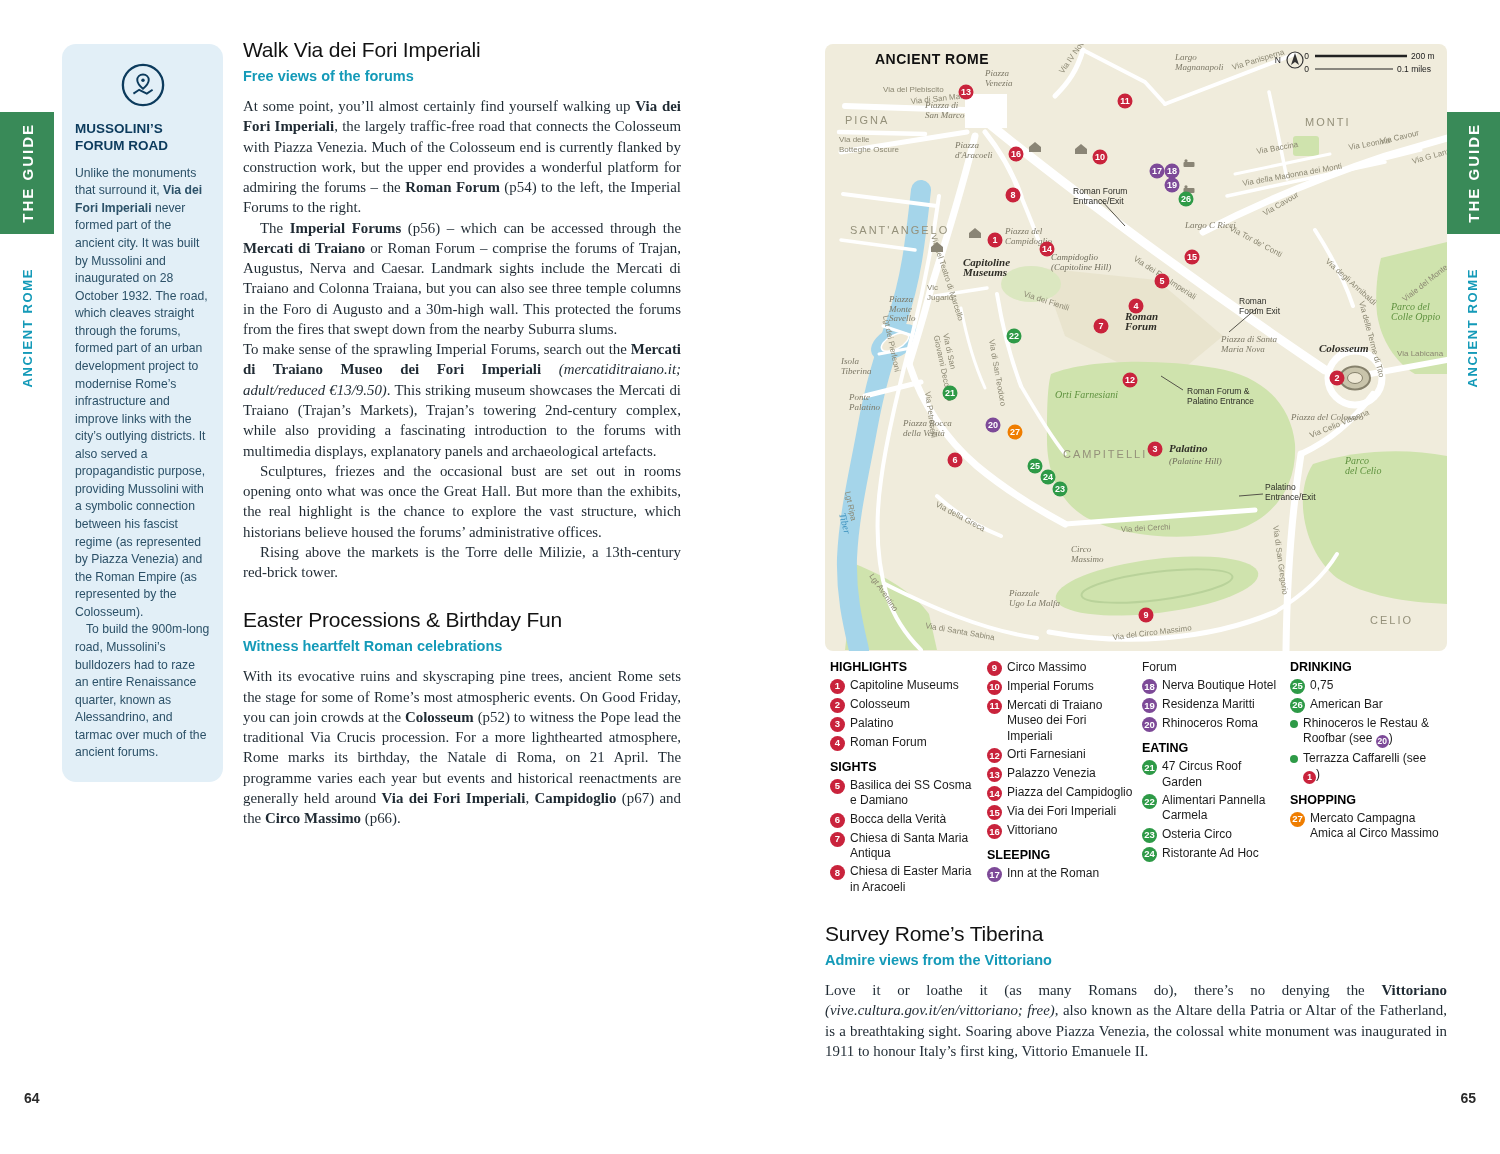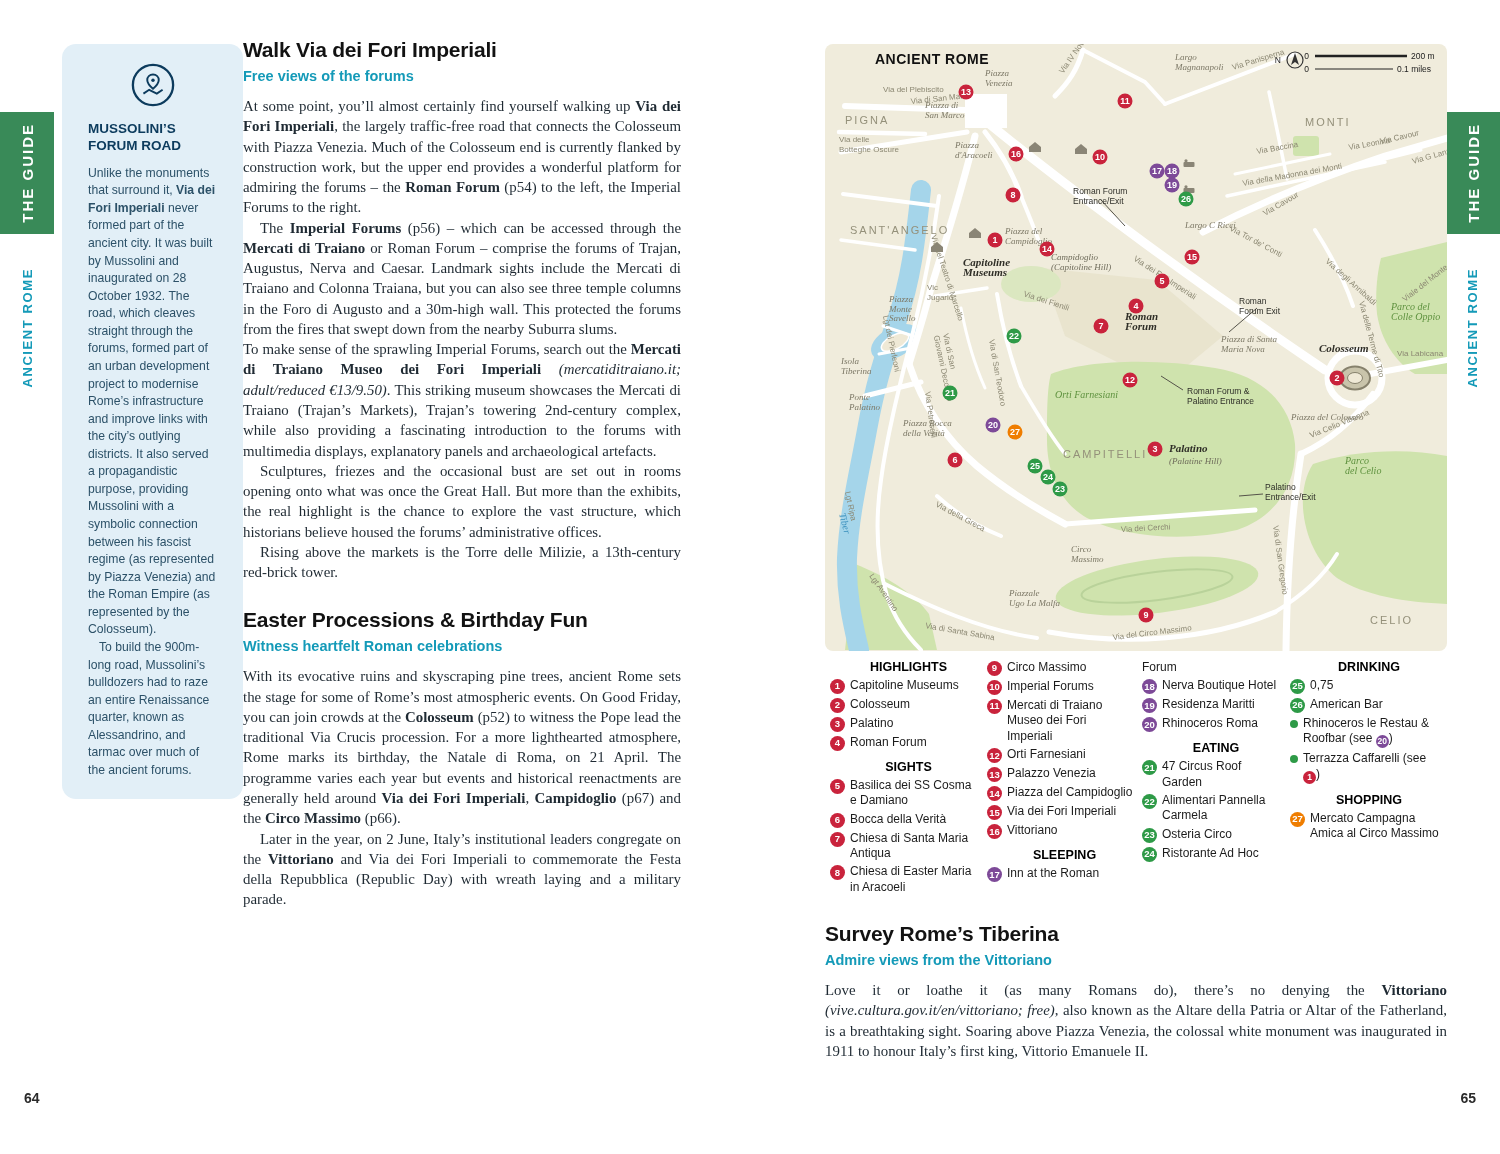--- a/index.html
+++ b/index.html
@@ -12,30 +12,30 @@
   .tab-guide.left{left:0;top:112px}.tab-guide.right{right:0;top:112px}
   .tab-guide span{writing-mode:vertical-rl;transform:rotate(180deg);color:#fff;
                   font-weight:bold;font-size:15px;letter-spacing:2px;}
   .tab-chapter{position:absolute;writing-mode:vertical-rl;transform:rotate(180deg);
                color:#149ab8;font-weight:bold;font-size:13px;letter-spacing:1.6px;}
   .tab-chapter.left{left:20px;top:268px}.tab-chapter.right{right:20px;top:268px}
   .pagenum{position:absolute;top:1090px;font-size:14px;font-weight:bold;color:#2a2a2a;}
   .pagenum.left{left:24px}.pagenum.right{right:24px}
 
   
-  .sidebar{position:absolute;left:62px;top:44px;width:181px;background:#e2eff7;
-           border-radius:14px;padding:16px 26px 20px;box-sizing:border-box;}
+  .sidebar{position:absolute;left:62px;top:44px;width:161px;background:#e2eff7;
+           border-radius:14px;padding:16px 13px 20px;box-sizing:border-box;}
   .sidebar-icon{display:block;margin:2px auto 13px;}
   .sidebar-title{font-size:13.5px;font-weight:bold;color:#0c3b5d;line-height:1.25;margin:0 0 10px;}
   .sidebar p{font-size:12.2px;line-height:1.44;color:#2c5168;margin:0;}
   .sidebar p.ind{text-indent:11px;}
 
   
   .main-left{position:absolute;left:243px;top:38px;width:438px;}
-  .sec-title{font-size:21px;font-weight:bold;color:#121212;margin:26px 0 6px;letter-spacing:-0.2px;}
+  .sec-title{font-size:21px;font-weight:normal;color:#121212;margin:26px 0 6px;letter-spacing:-0.2px;}
   .sec-title:first-child{margin-top:0;}
   .sec-sub{font-size:14.5px;font-weight:bold;color:#149ab8;margin:0 0 12px;}
   .body-para{font-family:"Liberation Serif",serif;font-size:14.9px;line-height:1.36;
              color:#1f2a33;text-align:justify;margin:0;}
   .body-para.ind{text-indent:17px;}
 
   
   .map-wrap{position:absolute;left:825px;top:44px;width:622px;height:607px;}
   .map-wrap svg{display:block;}
   .ml-maptitle{font-size:14px;font-weight:bold;fill:#111;letter-spacing:.5px;font-family:"Liberation Sans",sans-serif;}
@@ -46,21 +46,21 @@
   .ml-water{font-size:10px;font-style:italic;fill:#3f93bf;font-family:"Liberation Serif",serif;}
   .ml-feature{font-size:11px;font-style:italic;font-weight:bold;fill:#2f2e27;font-family:"Liberation Serif",serif;}
   .ml-hill{font-size:9px;font-style:italic;fill:#6e6b5a;font-family:"Liberation Serif",serif;}
   .ml-info{font-size:8.5px;fill:#2e2e28;font-family:"Liberation Sans",sans-serif;}
   .mk-txt{font-size:9px;font-weight:bold;fill:#fff;text-anchor:middle;font-family:"Liberation Sans",sans-serif;}
   .scale-txt{font-size:8.5px;fill:#222;font-family:"Liberation Sans",sans-serif;}
 
   
   .legend{position:absolute;left:830px;top:660px;width:618px;display:grid;
           grid-template-columns:157px 155px 148px 158px;}
-  .legend-header{font-size:12.5px;font-weight:bold;color:#000;margin:9px 0 4px;text-align:center;}
+  .legend-header{font-size:12.5px;font-weight:bold;color:#000;margin:9px 0 4px;}
   .legend-col > .legend-header:first-child{margin-top:0;}
   .legend-item{display:flex;gap:5px;font-size:12px;color:#1c1c1c;line-height:1.28;
                margin:0 0 3px;padding-right:8px;}
   .lg-num{flex:0 0 15px;height:15px;border-radius:50%;color:#fff;font-size:9.5px;font-weight:bold;
           display:flex;align-items:center;justify-content:center;margin-top:1px;}
   .lg-dot{flex:0 0 8px;height:8px;border-radius:50%;margin-top:4px;}
   .see-chip{display:inline-flex;width:13px;height:13px;border-radius:50%;color:#fff;font-size:8.5px;
             font-weight:bold;align-items:center;justify-content:center;vertical-align:-2px;}
 
   
@@ -98,21 +98,20 @@
       <h2 class="sec-title">Walk Via dei Fori Imperiali</h2>
       <div class="sec-sub">Free views of the forums</div>
       <p class="body-para">At some point, you’ll almost certainly find yourself walking up <b>Via dei Fori Imperiali</b>, the largely traffic-free road that connects the Colosseum with Piazza Venezia. Much of the Colosseum end is currently flanked by construction work, but the upper end provides a wonderful platform for admiring the forums – the <b>Roman Forum</b> (p54) to the left, the Imperial Forums to the right.</p>
       <p class="body-para ind">The <b>Imperial Forums</b> (p56) – which can be accessed through the <b>Mercati di Traiano</b> or Roman Forum – comprise the forums of Trajan, Augustus, Nerva and Caesar. Landmark sights include the Mercati di Traiano and Colonna Traiana, but you can also see three temple columns in the Foro di Augusto and a 30m-high wall. This protected the forums from the fires that swept down from the nearby Suburra slums.</p>
       <p class="body-para">To make sense of the sprawling Imperial Forums, search out the <b>Mercati di Traiano Museo dei Fori Imperiali</b> <i>(mercatiditraiano.it; adult/reduced €13/9.50)</i>. This striking museum showcases the Mercati di Traiano (Trajan’s Markets), Trajan’s towering 2nd-century complex, while also providing a fascinating introduction to the forums with multimedia displays, explanatory panels and archaeological artefacts.</p>
       <p class="body-para ind">Sculptures, friezes and the occasional bust are set out in rooms opening onto what was once the Great Hall. But more than the exhibits, the real highlight is the chance to explore the vast structure, which historians believe housed the forums’ administrative offices.</p>
       <p class="body-para ind">Rising above the markets is the Torre delle Milizie, a 13th-century red-brick tower.</p>
       <h2 class="sec-title">Easter Processions &amp; Birthday Fun</h2>
       <div class="sec-sub">Witness heartfelt Roman celebrations</div>
       <p class="body-para">With its evocative ruins and skyscraping pine trees, ancient Rome sets the stage for some of Rome’s most atmospheric events. On Good Friday, you can join crowds at the <b>Colosseum</b> (p52) to witness the Pope lead the traditional Via Crucis procession. For a more lighthearted atmosphere, Rome marks its birthday, the Natale di Roma, on 21 April. The programme varies each year but events and historical reenactments are generally held around <b>Via dei Fori Imperiali</b>, <b>Campidoglio</b> (p67) and the <b>Circo Massimo</b> (p66).</p>
-      <p class="body-para ind">Later in the year, on 2 June, Italy’s institutional leaders congregate on the <b>Vittoriano</b> and Via dei Fori Imperiali to commemorate the Festa della Repubblica (Republic Day) with wreath laying and a military parade.</p>
     </div>
 
   <div class="map-wrap">
     <svg width="622" height="607" viewBox="0 0 622 607">
       <rect x="0" y="0" width="622" height="607" rx="8" fill="#f0ecdc"></rect>
 
       <path d="M216,224 L332,236 L398,292 L352,330 L300,322 L240,292 Z" fill="#e9e4ce"></path>
       <ellipse cx="206" cy="240" rx="30" ry="18" fill="#dbe7c0"></ellipse>
 
       <g fill="#cfe3ad">

